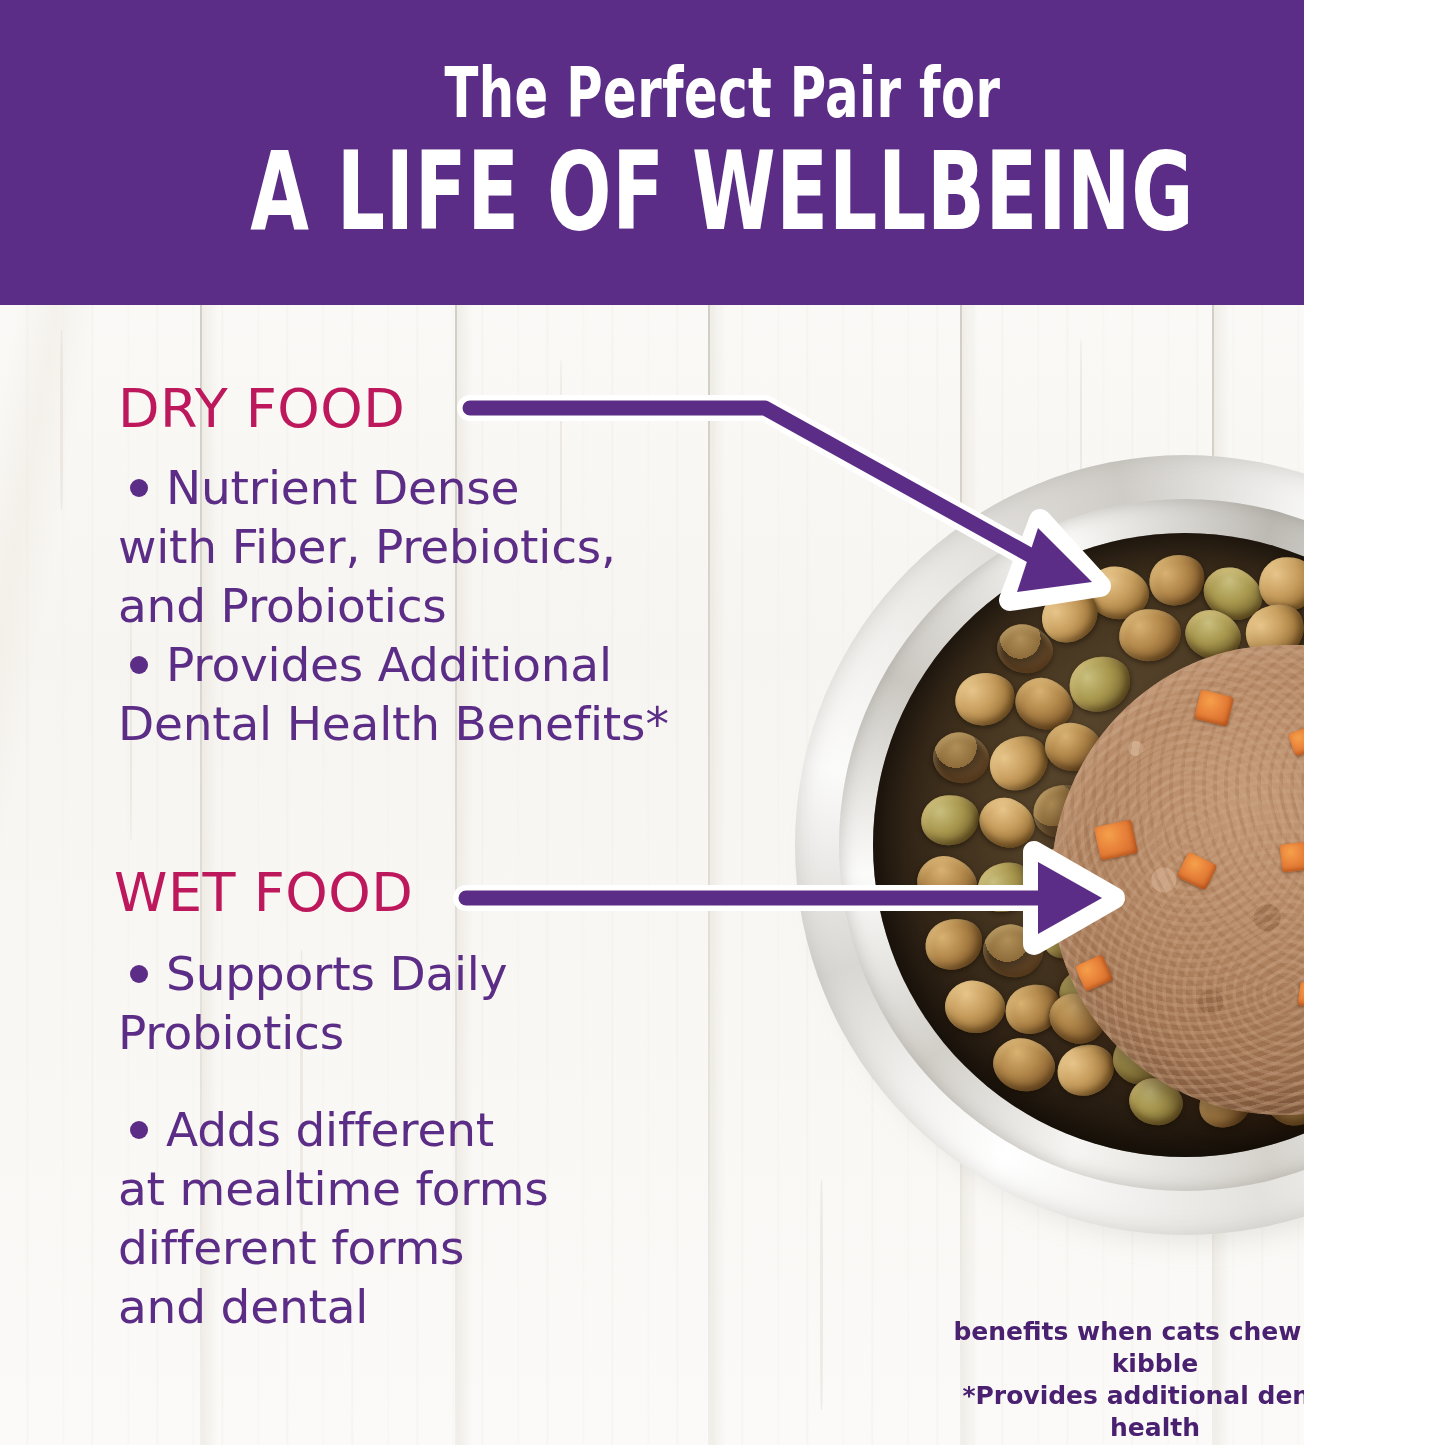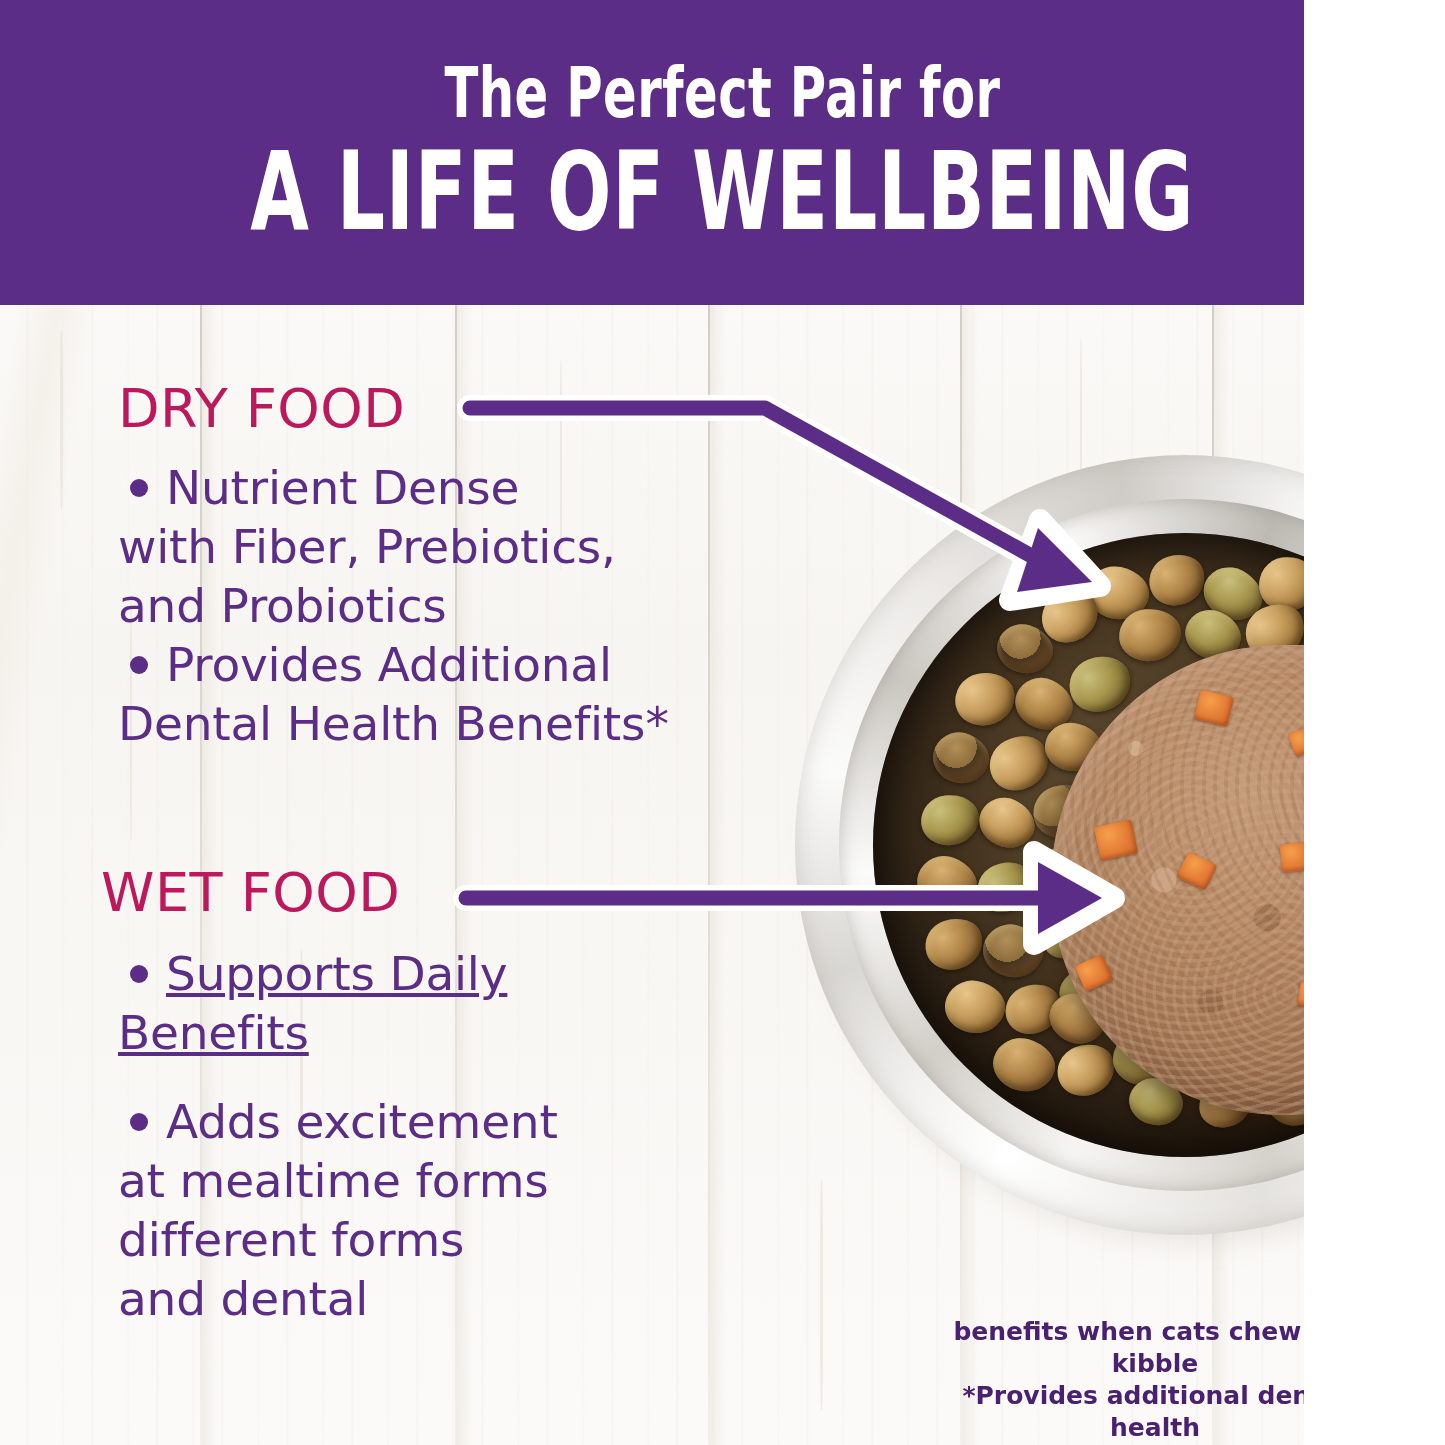--- a/index.html
+++ b/index.html
@@ -353,29 +353,29 @@
         <span class="dot"></span><span>Nutrient Dense</span><br>
         <span>with Fiber, Prebiotics,</span><br>
         <span>and Probiotics</span>
       </div>
       <div class="bullet" style="margin-bottom:26px;">
         <span class="dot"></span><span>Provides Additional</span><br>
         <span>Dental Health Benefits*</span>
       </div>
     </div>
 
-    <div class="sec-head" style="left:101px;top:866px;">WET FOOD</div>
+    <div class="sec-head" style="left:114px;top:866px;">WET FOOD</div>
 
     <div class="bullets" style="left:118px;top:944px;width:690px;">
-      <div class="bullet" style="margin-bottom:30px;text-decoration:underline;">
+      <div class="bullet" style="margin-bottom:38px;">
         <span class="dot"></span><span>Supports Daily</span><br>
-        <span>Benefits</span>
+        <span>Probiotics</span>
       </div>
       <div class="bullet">
-        <span class="dot"></span><span>Adds excitement</span><br>
+        <span class="dot"></span><span>Adds different</span><br>
         <span>at mealtime forms</span><br>
         <span>different forms</span><br>
         <span>and dental</span>
       </div>
     </div>
   </div>
 
   <div class="footnote" style="left:935px;top:1316px;width:440px;">
     <div>benefits when cats chew dry kibble</div>
     <div>*Provides additional dental health</div>

